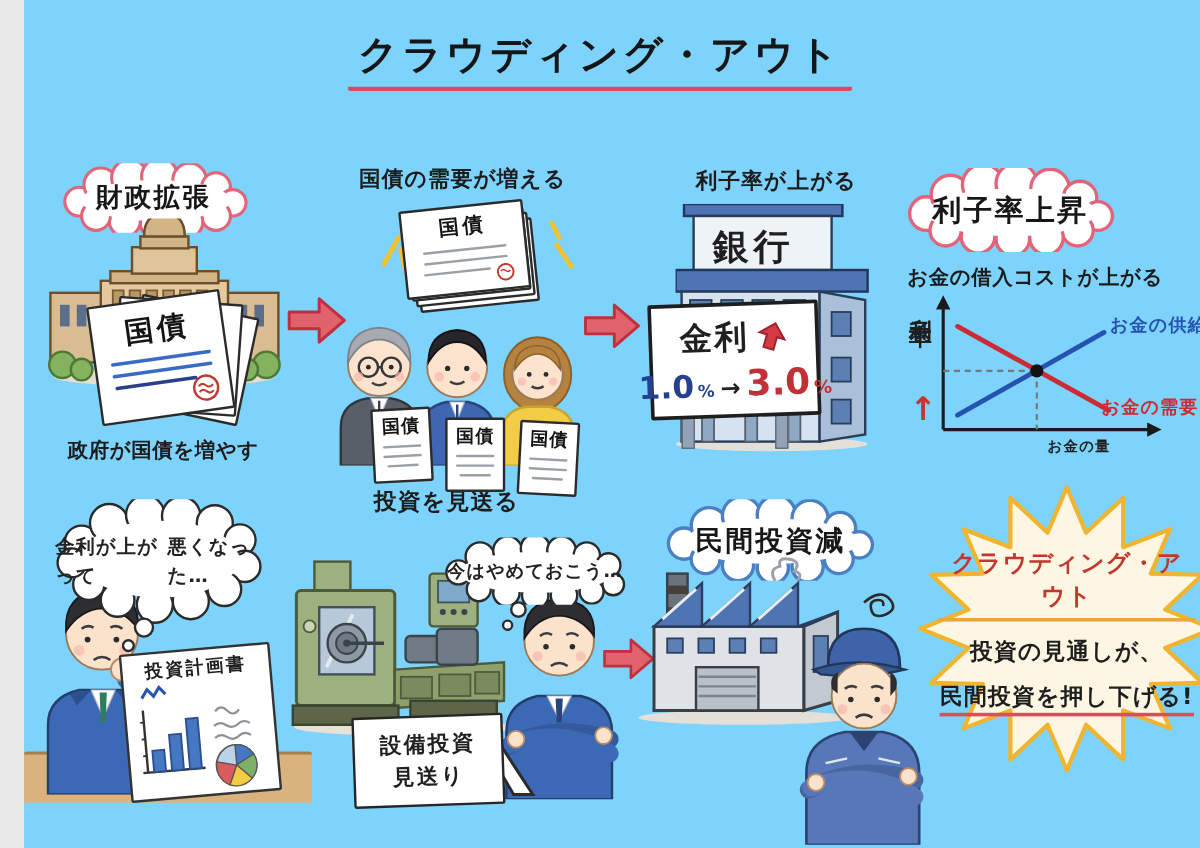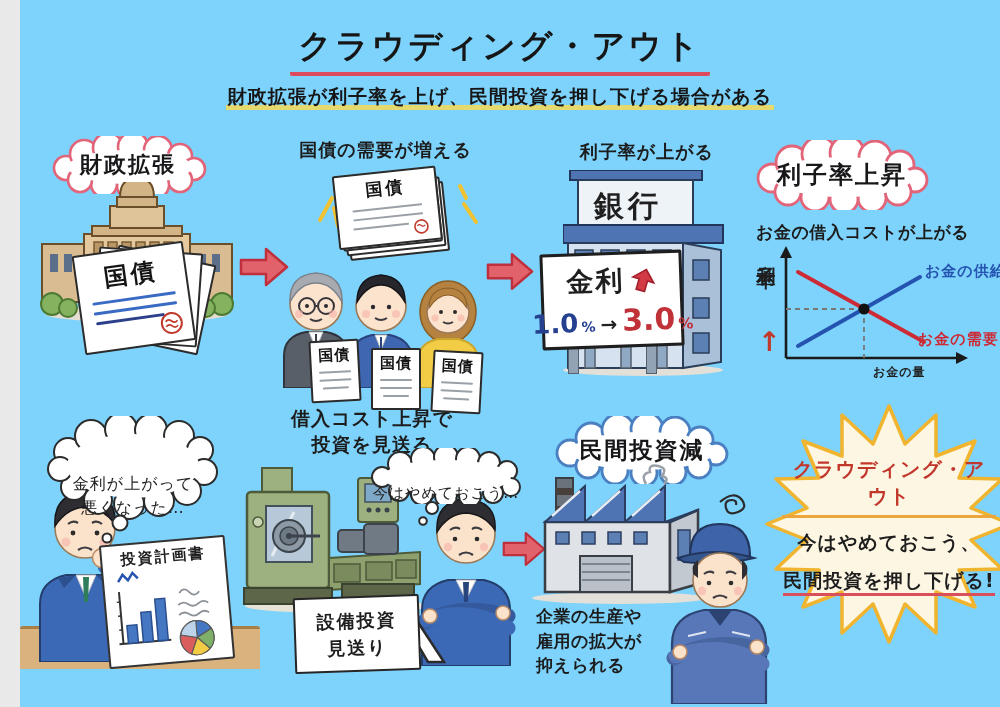--- a/index.html
+++ b/index.html
@@ -16,22 +16,22 @@
   .page-title{font-size:33px;font-weight:bold;letter-spacing:3px;color:#161616;}
   .page-title .u{border-bottom:4px solid #dd4b60;padding:0 8px 7px;border-radius:2px;}
   .page-subtitle{font-size:19px;font-weight:bold;letter-spacing:1px;color:#161616;}
   .page-subtitle .hl{background:linear-gradient(to top,rgba(255,219,74,.8) 20%,transparent 20%);padding:0 2px 3px;}
   
   .heading{font-size:18px;font-weight:bold;color:#1c1c1c;letter-spacing:1px;line-height:1.35;}
   .caption{font-size:17px;font-weight:bold;color:#1c1c1c;letter-spacing:.5px;line-height:1.45;}
   .cloud-label{position:absolute;inset:0;display:flex;align-items:center;justify-content:center;
     font-weight:bold;letter-spacing:2px;color:#17171a;}
   
-  .thought-text{position:absolute;inset:0;display:flex;flex-direction:column;align-items:center;justify-content:flex-end;
-    font-size:16px;font-weight:normal;line-height:1.5;letter-spacing:1px;color:#222;}
+  .thought-text{position:absolute;inset:0;display:flex;flex-direction:row;align-items:center;justify-content:center;
+    font-size:16px;font-weight:bold;line-height:1.5;letter-spacing:1px;color:#222;}
   
   .paper{position:absolute;background:#fff;border:2px solid #2b2b2b;border-radius:2px;box-sizing:border-box;}
   .bond-title{font-weight:bold;text-align:center;letter-spacing:3px;color:#141414;}
   .line{height:3px;border-radius:2px;margin:7px auto 0;}
   .mini-card{position:absolute;background:#fff;border:2px solid #2b2b2b;border-radius:2px;box-sizing:border-box;padding-top:4px;}
   .mini-card .bond-title{font-size:15px;letter-spacing:1px;}
   .mini-card .line{height:2px;margin:6px auto 0;background:#9aa0a6;}
   
   .rate-board{background:#fff;border:3px solid #1e1e1e;border-radius:2px;box-sizing:border-box;
     display:flex;flex-direction:column;align-items:center;justify-content:center;transform:rotate(-2deg);z-index:5;}
@@ -56,23 +56,20 @@
   .chart-lab{font-size:15px;font-weight:bold;letter-spacing:1px;}
   .desk{background:#dab27e;border-top:3px solid #aa7e47;border-radius:3px 3px 0 0;z-index:1;}
 </style>
 </head>
 <body>
 
 <div id="canvas">
 
   <div class="abs ctr page-title" style="left:250px;top:24px;width:460px;">
     <span class="u">クラウディング・アウト</span>
-  </div>
-  <div class="abs ctr page-subtitle" style="left:120px;top:84px;width:720px;">
-    <span class="hl">財政拡張が利子率を上げ、民間投資を押し下げる場合がある</span>
   </div>
 
   <div class="abs" style="left:28px;top:136px;width:160px;height:58px;">
     <svg width="160" height="58" viewBox="0 0 160 58">
       <g fill="#fff" stroke="#e26479" stroke-width="2.6">
         <circle cx="18" cy="32" r="12"></circle>
           <circle cx="36" cy="18" r="14"></circle>
           <circle cx="60" cy="12" r="15"></circle>
         <circle cx="85" cy="11" r="15"></circle>
           <circle cx="110" cy="14" r="14"></circle>
@@ -126,20 +123,21 @@
       <div class="bond-title" style="font-size:24px;">国債</div>
       <div class="line" style="width:78%;background:#3a6bc4;"></div>
       <div class="line" style="width:78%;background:#3a6bc4;"></div>
       <div class="line" style="width:64%;background:#2b3f8a;margin-right:26px;"></div>
       <svg class="abs" style="right:8px;bottom:6px;" width="24" height="24" viewBox="0 0 24 24">
         <circle cx="12" cy="12" r="10" fill="none" stroke="#c0392b" stroke-width="2"></circle>
         <path d="M6,10 q3,-3 6,0 t6,0 M6,15 q3,-3 6,0 t6,0" fill="none" stroke="#c0392b" stroke-width="1.6"></path>
       </svg>
     </div>
   </div>
+  <div class="abs ctr caption" style="left:10px;top:364px;width:212px;">政府が国債を増やす</div>
 
   <svg class="abs" style="left:219px;top:244px;" width="50" height="46" viewBox="0 0 50 44">
     <path d="M2 15 L27 15 L27 4 L48 22 L27 40 L27 29 L2 29 Z" fill="#e2626b" stroke="#bf2f3c" stroke-width="2.5" stroke-linejoin="round"></path>
   </svg>
 
   <div class="abs ctr heading" style="left:258px;top:138px;width:215px;">国債の需要が増える</div>
 
   <svg class="abs" style="left:294px;top:178px;" width="170" height="70" viewBox="0 0 170 70">
     <g stroke="#f2c230" stroke-width="4" stroke-linecap="round">
       <line x1="6" y1="42" x2="18" y2="20"></line>
@@ -388,21 +386,20 @@
         <path d="M88,74 L88,57 A17,17 0 0,1 103,66 Z" fill="#4577c2"></path>
         <path d="M88,74 L103,66 A17,17 0 0,1 100,86 Z" fill="#7fb069"></path>
         <path d="M88,74 L100,86 A17,17 0 0,1 81,90 Z" fill="#f3cc45"></path>
         <path d="M88,74 L81,90 A17,17 0 0,1 72,70 Z" fill="#d95d5d"></path>
         <path d="M88,74 L72,70 A17,17 0 0,1 88,57 Z" fill="#bcd3ea"></path>
       </g>
     </svg>
   </div>
 
   <div class="abs ctr heading" style="left:252px;top:406px;width:200px;font-size:19px;">
-    <span style="display:block;">借入コスト上昇で</span>
     <span style="display:block;">投資を見送る</span>
   </div>
 
   <svg class="abs" style="left:222px;top:460px;" width="190" height="154" viewBox="0 0 190 154">
     <ellipse cx="95" cy="146" rx="92" ry="7" fill="#e6e2d6"></ellipse>
     <rect x="20" y="8" width="30" height="28" fill="#9db07f" stroke="#4e5b3a" stroke-width="2"></rect>
     <rect x="5" y="32" width="82" height="96" rx="4" fill="#9db07f" stroke="#4e5b3a" stroke-width="2.5"></rect>
     <circle cx="16" cy="62" r="5" fill="#c9d4b4" stroke="#4e5b3a" stroke-width="1.5"></circle>
     <rect x="24" y="46" width="46" height="56" fill="#b7c9d8" stroke="#44505c" stroke-width="2"></rect>
     <line x1="30" y1="96" x2="52" y2="52" stroke="#e4ecf2" stroke-width="3"></line>
@@ -561,32 +558,27 @@
     <g stroke="#dfe6f2" stroke-width="2">
         <line x1="26" y1="158" x2="44" y2="154"></line>
         <line x1="70" y1="154" x2="88" y2="158"></line>
       </g>
     <path d="M12,180 Q52,158 100,172" fill="none" stroke="#47659f" stroke-width="15" stroke-linecap="round"></path>
     <path d="M100,186 Q62,162 14,178" fill="none" stroke="#5877b8" stroke-width="15" stroke-linecap="round"></path>
     <circle cx="18" cy="174" r="7" fill="#fbe2cb" stroke="#b98a63" stroke-width="1.5"></circle>
     <circle cx="95" cy="169" r="7" fill="#fbe2cb" stroke="#b98a63" stroke-width="1.5"></circle>
   </svg>
 
-  <div class="abs caption" style="left:516px;top:604px;width:160px;text-align:left;">
-    <span style="display:block;">企業の生産や</span>
-    <span style="display:block;">雇用の拡大が</span>
-    <span style="display:block;">抑えられる</span>
-  </div>
 
   <div class="abs" style="left:740px;top:400px;width:258px;height:252px;">
     <svg width="258" height="252" viewBox="0 0 258 252">
       <polygon points="129,6 145,44 176,15 176,56 215,41 199,78 242,79 211,108 251,124 211,140 242,169 199,170 215,207 176,192 176,233 145,204 129,242 113,204 82,233 82,192 43,207 59,170 16,169 47,140 7,124 47,108 16,79 59,78 43,41 82,56 82,15 113,44" fill="#fdf6e2" stroke="#f0b42e" stroke-width="3.5" stroke-linejoin="round"></polygon>
     </svg>
     <div class="star-text">
       <span class="star-title">クラウディング・アウト</span>
-      <div class="star-line">今はやめておこう、</div>
+      <div class="star-line">投資の見通しが、</div>
       <div class="star-line">
         <span class="ru">民間投資を押し下げる!</span>
       </div>
     </div>
   </div>
 
 </div>
 
 </body></html>

